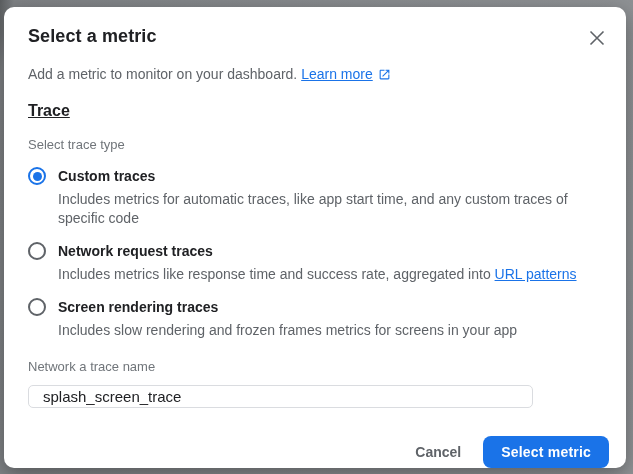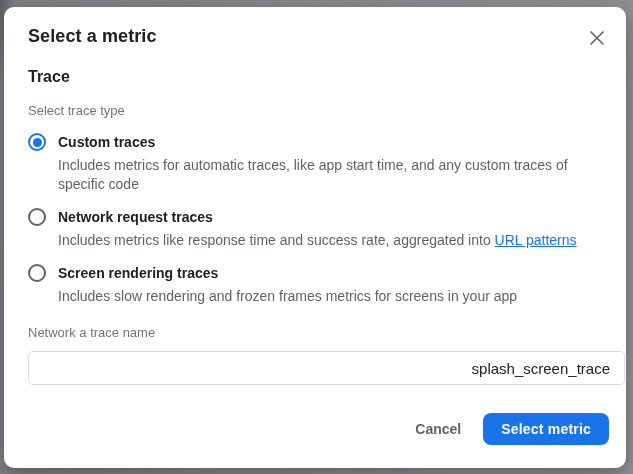--- a/index.html
+++ b/index.html
@@ -58,20 +58,21 @@
     align-items: center;
     gap: 3px;
   }
   .ext-icon { display: inline-block; vertical-align: -2px; margin-left: 2px; }
   .section-title {
     margin-top: 17px;
     font-size: 16px;
     font-weight: 700;
     color: #202124;
     line-height: 20px;
+    text-decoration: underline;
   }
   .field-label {
     font-size: 13px;
     color: #70757a;
     line-height: 16px;
   }
   .trace-type-label { margin-top: 16px; }
   .option { margin-top: 13px; }
   .option:first-of-type { margin-top: 9px; }
   .option-head {
@@ -105,30 +106,29 @@
   }
   .option-desc {
     margin: 4px 0 0 30px;
     font-size: 14px;
     color: #5f6368;
     line-height: 19px;
   }
   .trace-name-label { margin-top: 19px; }
   .trace-name-input {
     margin-top: 10px;
-    width: 597px;
+    width: 505px;
     height: 34px;
     border: 1px solid #dadce0;
     border-radius: 5px;
     padding: 0 14px;
     font-family: "Liberation Sans", "DejaVu Sans", sans-serif;
     font-size: 15px;
     color: #202124;
     outline: none;
-    text-align: right;
   }
   .dialog-footer {
     margin-top: 28px;
     display: flex;
     justify-content: flex-end;
     align-items: center;
   }
   .cancel-btn {
     background: none;
     border: none;
@@ -162,20 +162,29 @@
 
   <div class="dialog-header">
     <div class="dialog-title">Select a metric</div>
     <button class="close-btn">
       <svg width="16" height="16" viewBox="0 0 16 16">
         <path d="M1.5 1.5 L14.5 14.5 M14.5 1.5 L1.5 14.5" stroke="currentColor" stroke-width="1.6" fill="none"></path>
       </svg>
     </button>
   </div>
 
+  <div class="dialog-desc">
+    <span>Add a metric to monitor on your dashboard.</span>
+    <a class="link learn-more">
+        <span>Learn more</span>
+        <svg class="ext-icon" width="13" height="13" viewBox="0 0 24 24" fill="#1a73e8">
+          <path d="M19 19H5V5h7V3H5c-1.11 0-2 .9-2 2v14c0 1.1.89 2 2 2h14c1.1 0 2-.9 2-2v-7h-2v7zM14 3v2h3.59l-9.83 9.83 1.41 1.41L19 6.41V10h2V3h-7z"></path>
+        </svg>
+      </a>
+  </div>
 
   <div class="section-title">Trace</div>
 
   <div class="field-label trace-type-label">Select trace type</div>
 
   <div class="option">
     <div class="option-head">
       <span class="radio selected"></span>
       <span class="option-label">Custom traces</span>
     </div>

